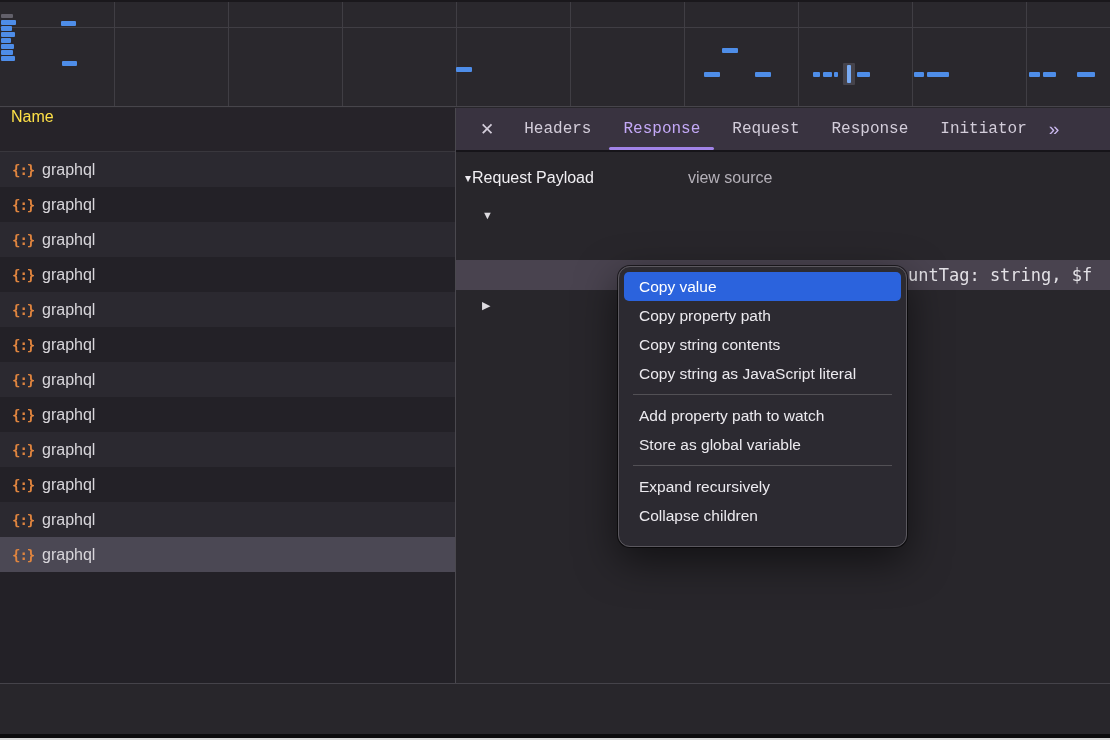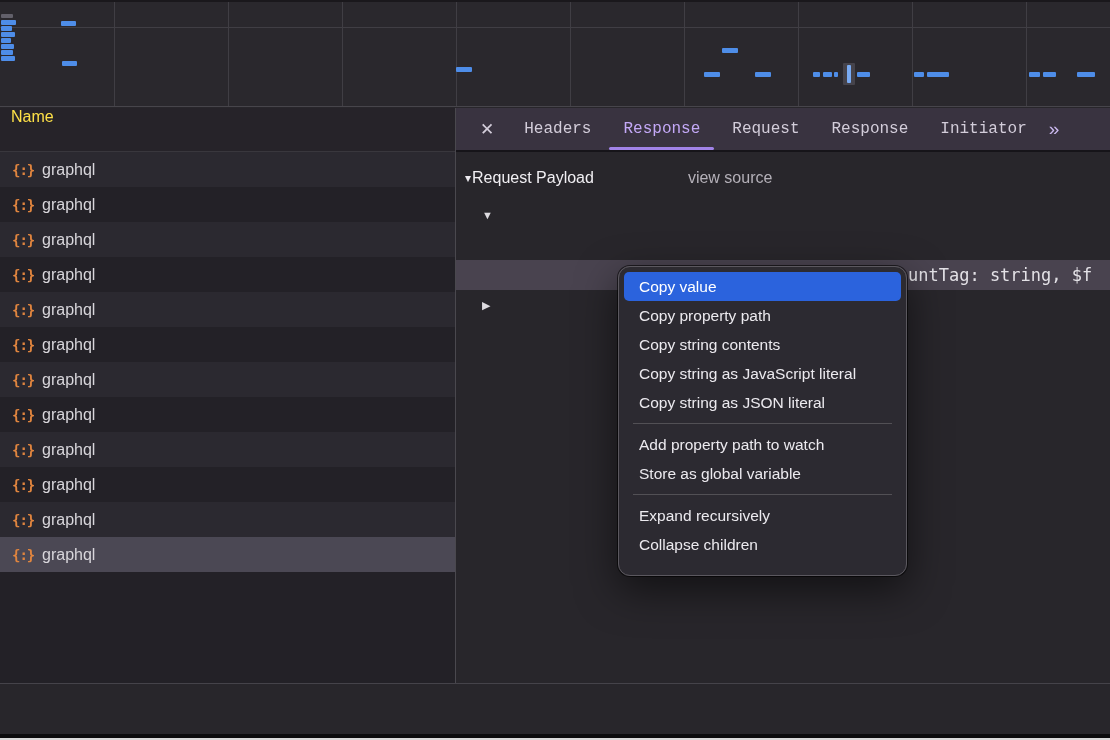--- a/index.html
+++ b/index.html
@@ -205,21 +205,20 @@
 
   <div class="footer"></div>
   <div class="bottom-black"></div>
   <div class="bottom-light"></div>
 
   <div class="context-menu" id="context-menu">
       <div class="mi hl">Copy value</div>
       <div class="mi">Copy property path</div>
       <div class="mi">Copy string contents</div>
       <div class="mi">Copy string as JavaScript literal</div>
-      <div class="mi">Copy string as JSON literal</div>
       <div class="menu-sep"></div>
       <div class="mi">Add property path to watch</div>
       <div class="mi">Store as global variable</div>
       <div class="menu-sep"></div>
       <div class="mi">Expand recursively</div>
       <div class="mi">Collapse children</div>
     </div>
 
 </div>
 

